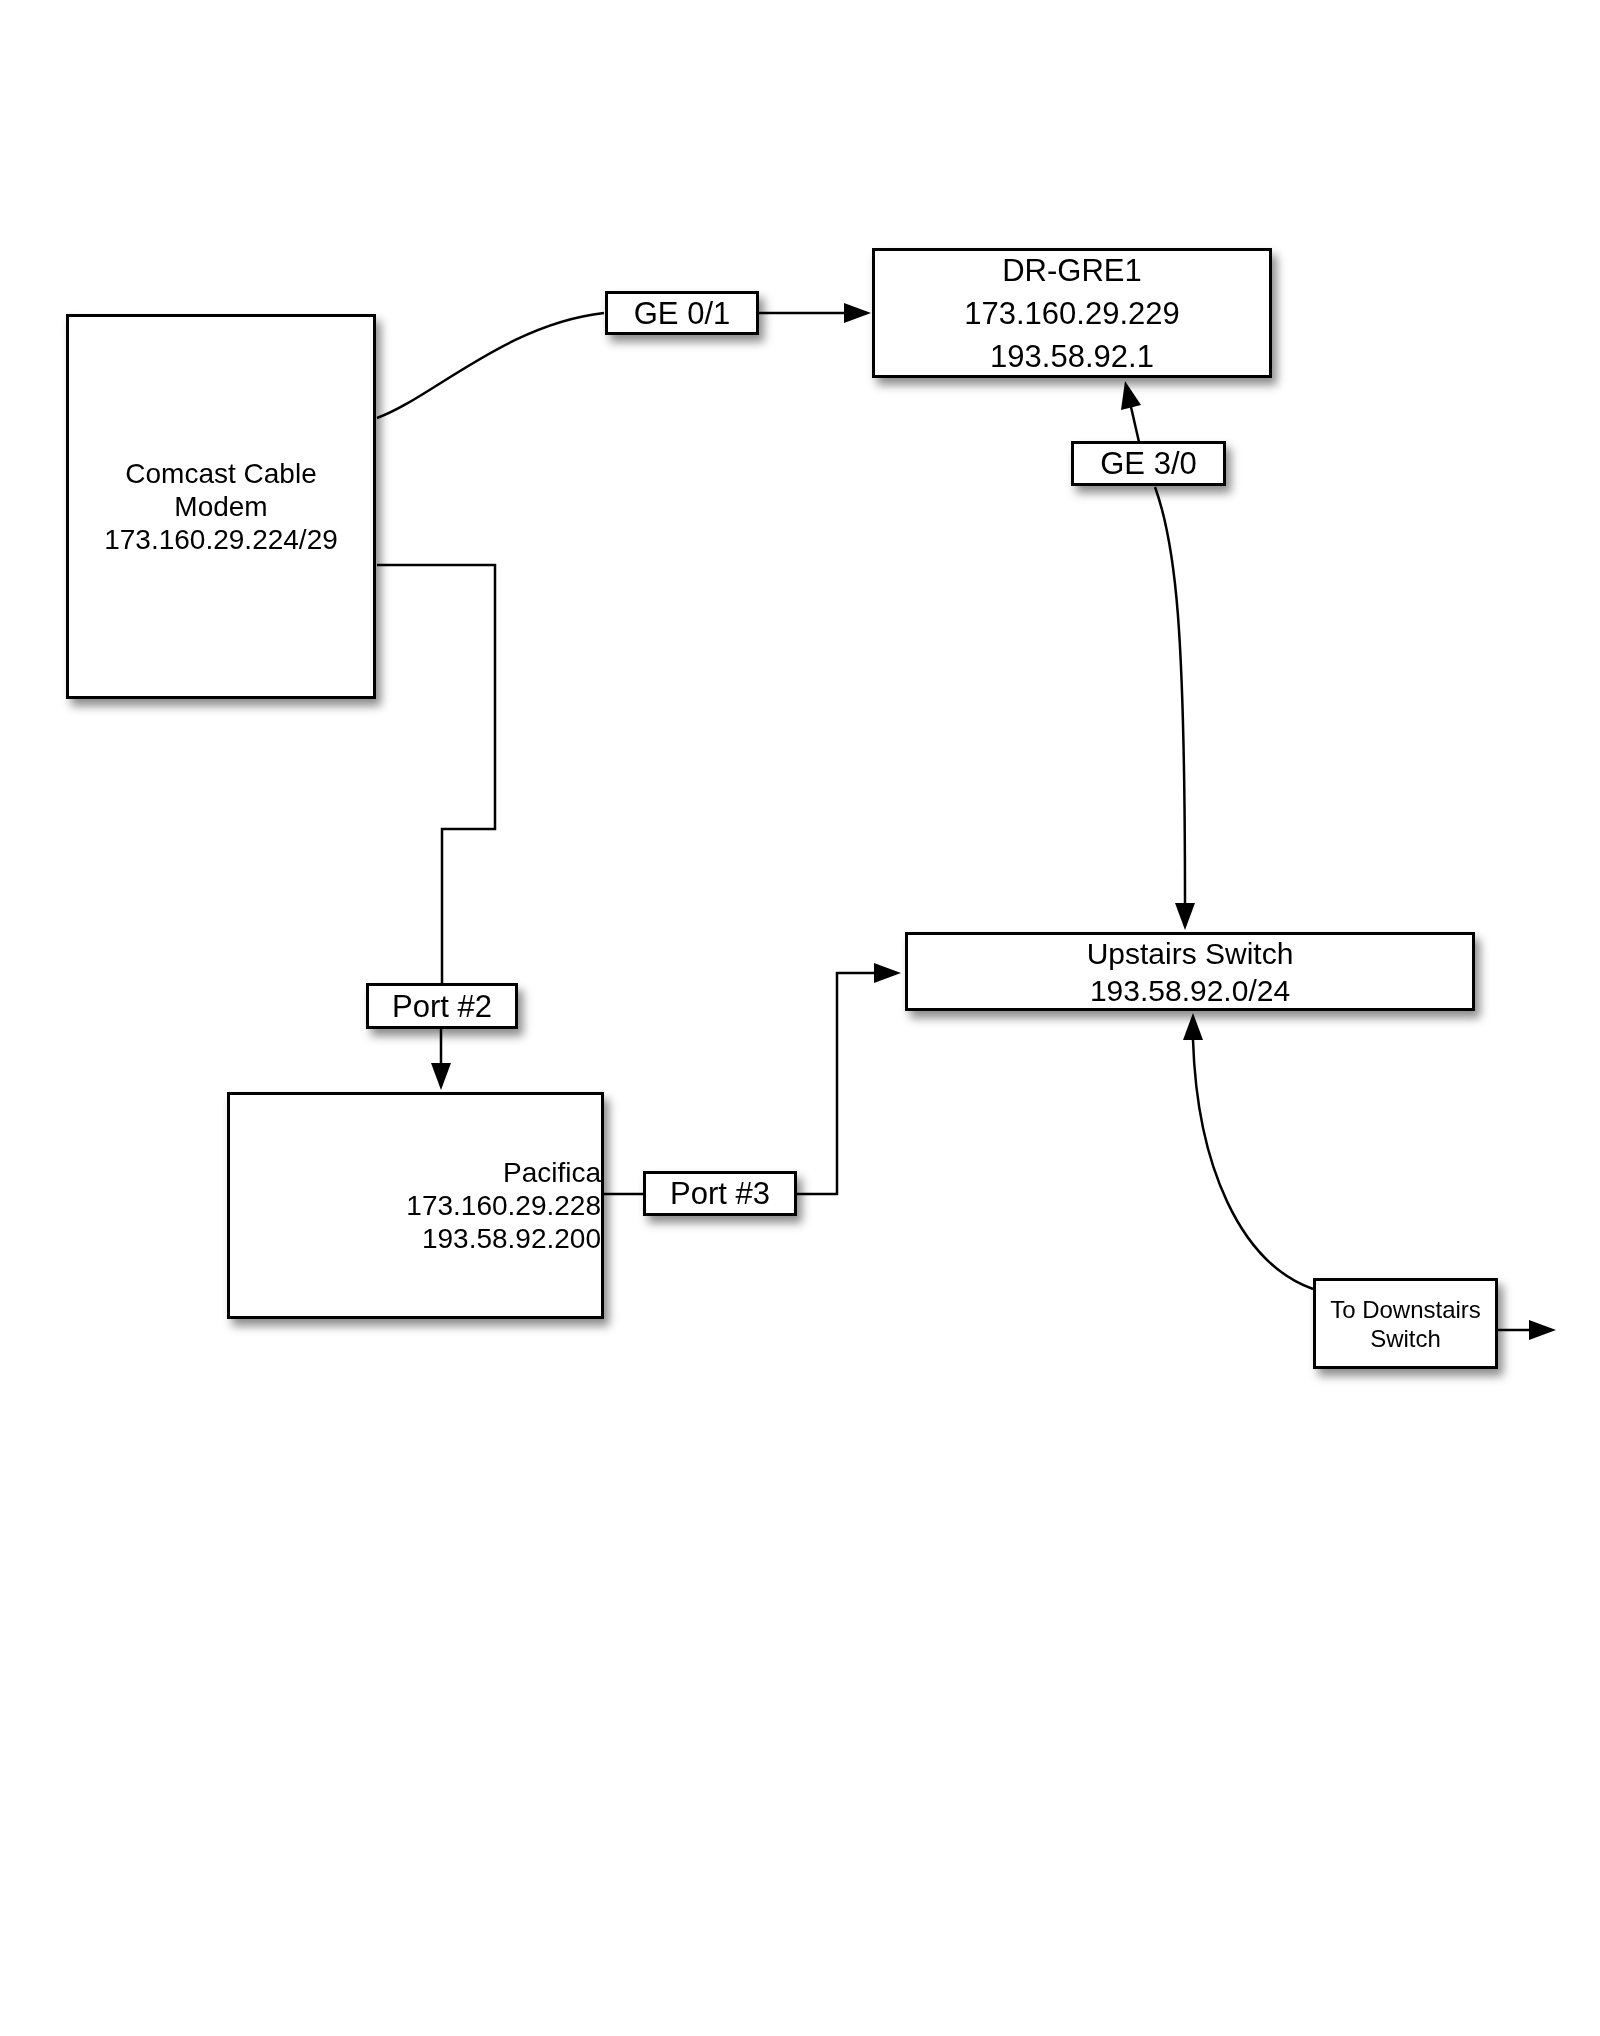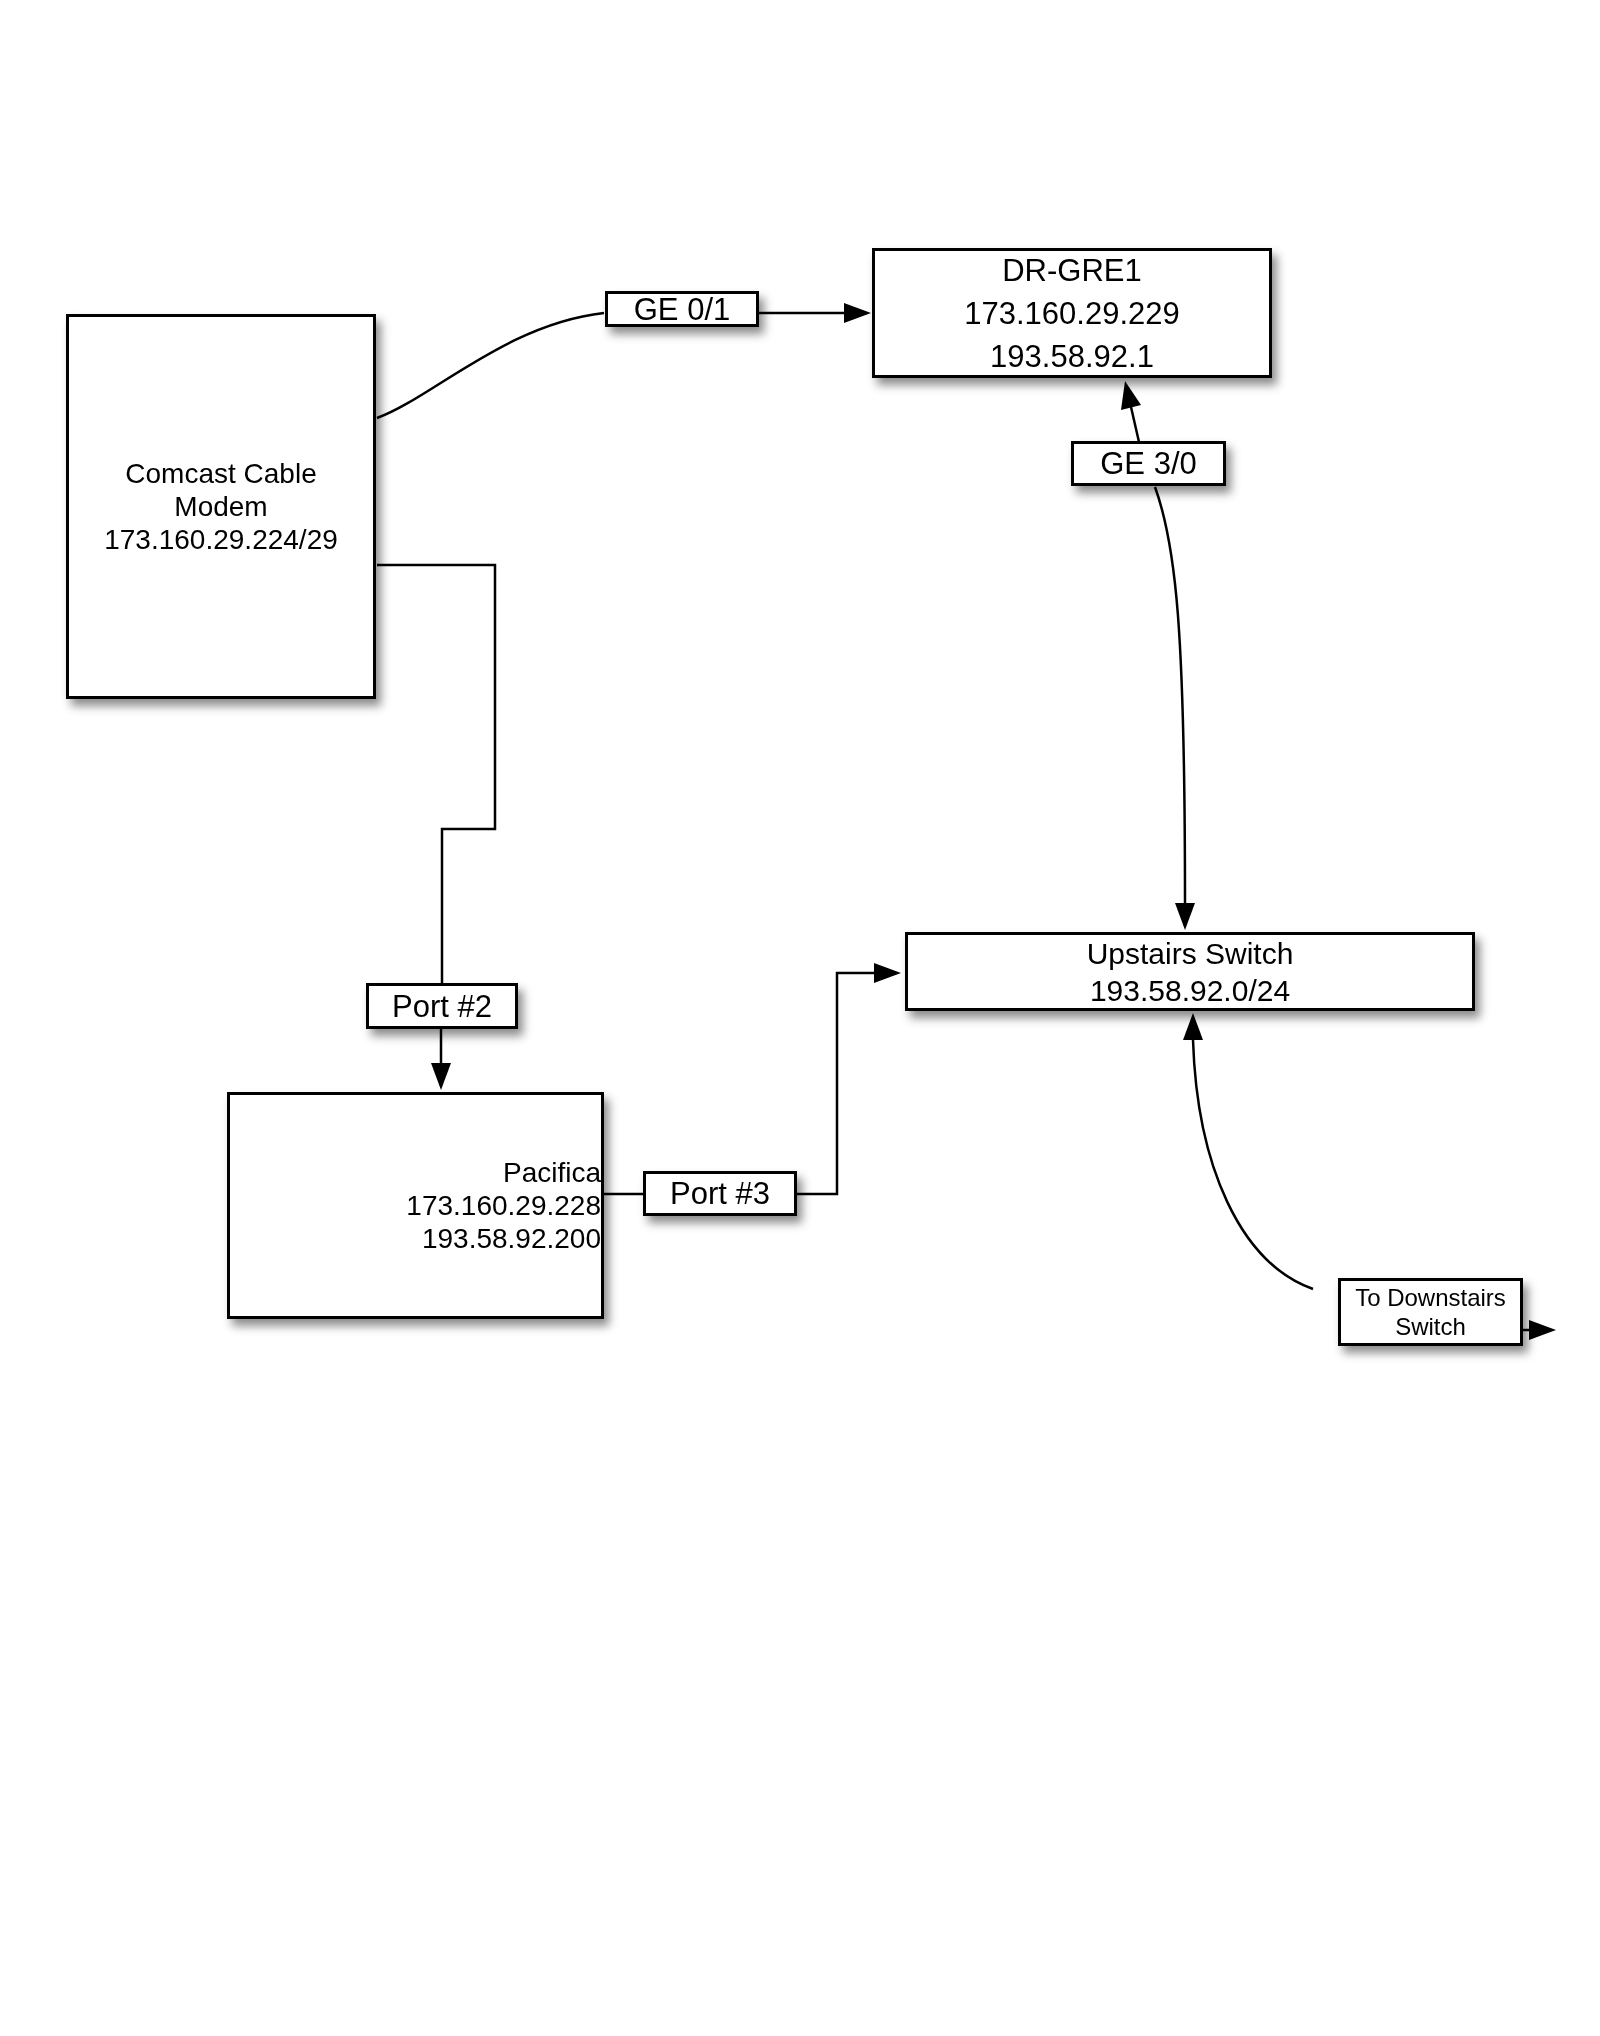--- a/index.html
+++ b/index.html
@@ -33,24 +33,24 @@
     align-items: center;
     justify-content: center;
     text-align: center;
   }
   .node .ln { white-space: nowrap; }
 
   .node-comcast    { left: 66px;   top: 314px;  width: 310px; height: 385px; font-size: 28px; line-height: 33px; }
   .node-drgre1     { left: 872px;  top: 248px;  width: 400px; height: 130px; font-size: 31px; line-height: 43px; }
   .node-upstairs   { left: 905px;  top: 932px;  width: 570px; height: 79px;  font-size: 30px; line-height: 37px; }
   .node-pacifica   { left: 227px;  top: 1092px; width: 377px; height: 227px; font-size: 28px; line-height: 33px; align-items: flex-end; }
-  .node-downstairs { left: 1313px; top: 1278px; width: 185px; height: 68px;  font-size: 24px; line-height: 29px; margin-left: 25px; }
+  .node-downstairs { left: 1313px; top: 1278px; width: 185px; height: 91px;  font-size: 24px; line-height: 29px; }
 
   .lbl { font-size: 31px; line-height: 31px; white-space: nowrap; }
-  .lbl-ge01  { left: 605px;  top: 291px;  width: 154px; height: 36px; }
+  .lbl-ge01  { left: 605px;  top: 291px;  width: 154px; height: 44px; }
   .lbl-ge00  { left: 1071px; top: 441px;  width: 155px; height: 45px; }
   .lbl-port2 { left: 366px;  top: 983px;  width: 152px; height: 46px; }
   .lbl-port1 { left: 643px;  top: 1171px; width: 154px; height: 45px; }
 
   .wire { fill: none; stroke: #000000; stroke-width: 2.5px; }
   .head { fill: #000000; stroke: none; }
 </style>
 </head>
 <body>
 

